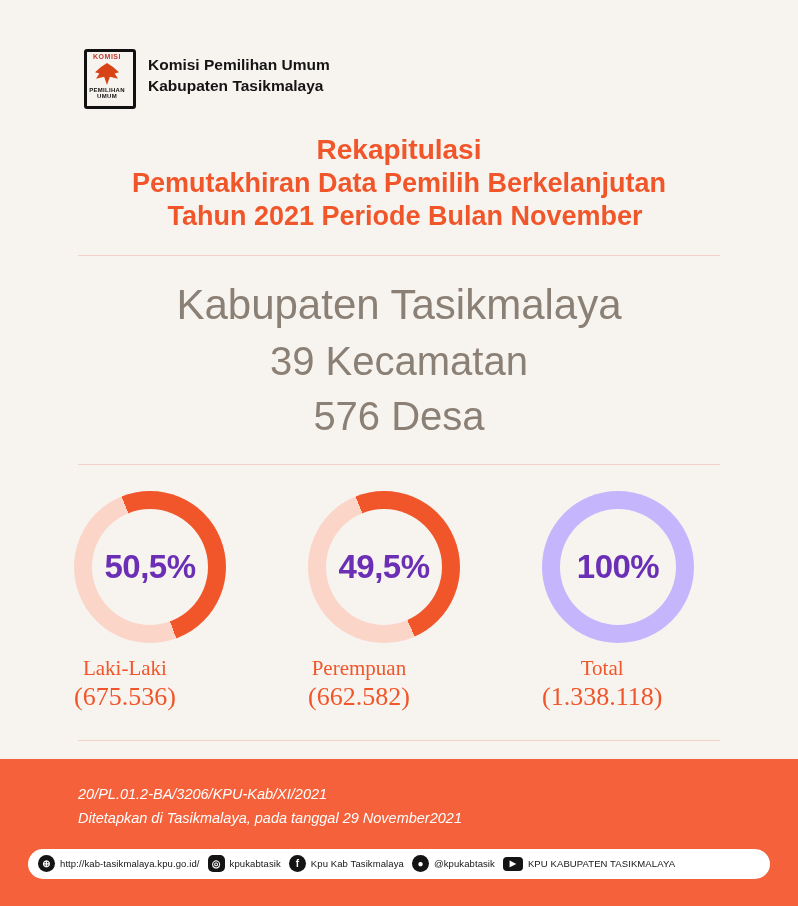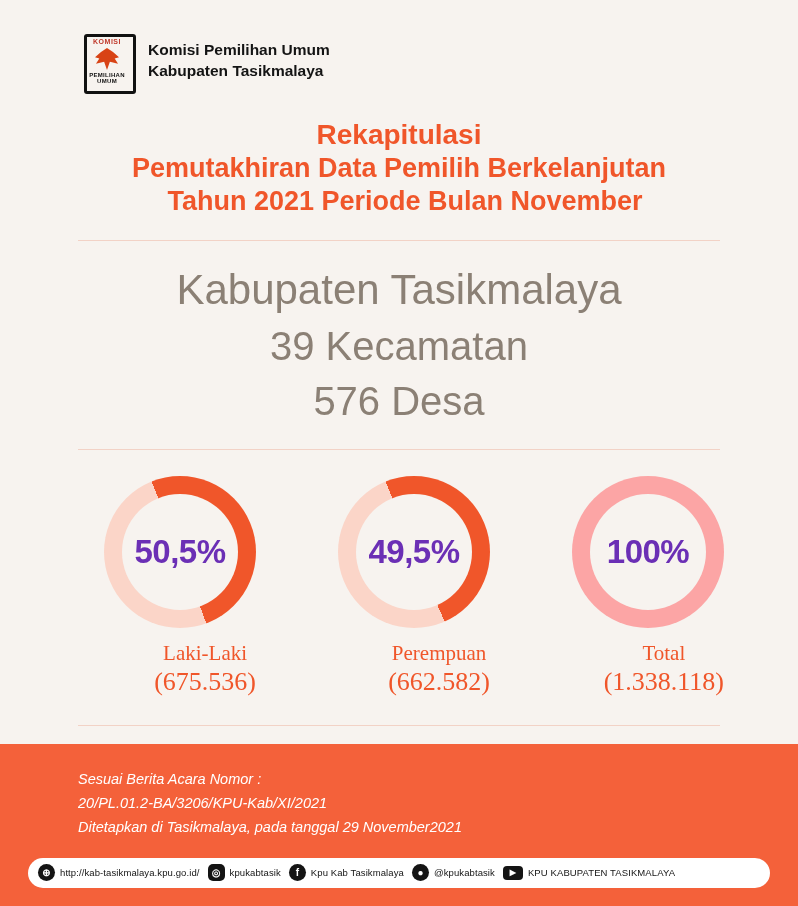--- a/index.html
+++ b/index.html
@@ -20,21 +20,21 @@
     background: #f7f3ef;
     position: relative;
     display: flex;
     flex-direction: column;
   }
 
   
   .header {
     display: flex;
     align-items: center;
-    padding: 30px 0 0 78px;
+    padding: 45px 0 0 78px;
   }
   .logo {
     width: 58px;
     height: 62px;
     position: relative;
     flex: none;
     margin-right: 12px;
   }
   .logo .logo-box {
     position: absolute;
@@ -129,21 +129,21 @@
   .donuts {
     display: flex;
     justify-content: center;
     gap: 52px;
     margin-top: 26px;
   }
   .donut-item {
     width: 182px;
     display: flex;
     flex-direction: column;
-    align-items: flex-end;
+    align-items: flex-start;
   }
   .donut {
     width: 152px;
     height: 152px;
     border-radius: 50%;
     position: relative;
     display: flex;
     align-items: center;
     justify-content: center;
   }
@@ -287,37 +287,36 @@
         <div class="hole"></div>
         <div class="pct">49,5%</div>
       </div>
       <div class="donut-caption">
         <div class="cap-label">Perempuan</div>
         <div class="cap-value">(662.582)</div>
       </div>
     </div>
 
     <div class="donut-item">
-      <div class="donut" id="donut-2" style="background: #fca5a5;">
+      <div class="donut" id="donut-2" style="background: #c4b5fd;">
         <div class="hole"></div>
         <div class="pct">100%</div>
       </div>
       <div class="donut-caption">
         <div class="cap-label">Total</div>
         <div class="cap-value">(1.338.118)</div>
       </div>
     </div>
 
   </div>
 
   <div class="rule3"></div>
 
   <div class="footer">
     <div class="footer-text">
-      <div>Sesuai Berita Acara Nomor :</div>
       <div>20/PL.01.2-BA/3206/KPU-Kab/XI/2021</div>
       <div>Ditetapkan di Tasikmalaya, pada tanggal 29 November2021</div>
     </div>
 
     <div class="social-bar">
       <div class="social">
         <div class="sicon">⊕</div>
         <div class="slabel">http://kab-tasikmalaya.kpu.go.id/</div>
       </div>
       <div class="social">

